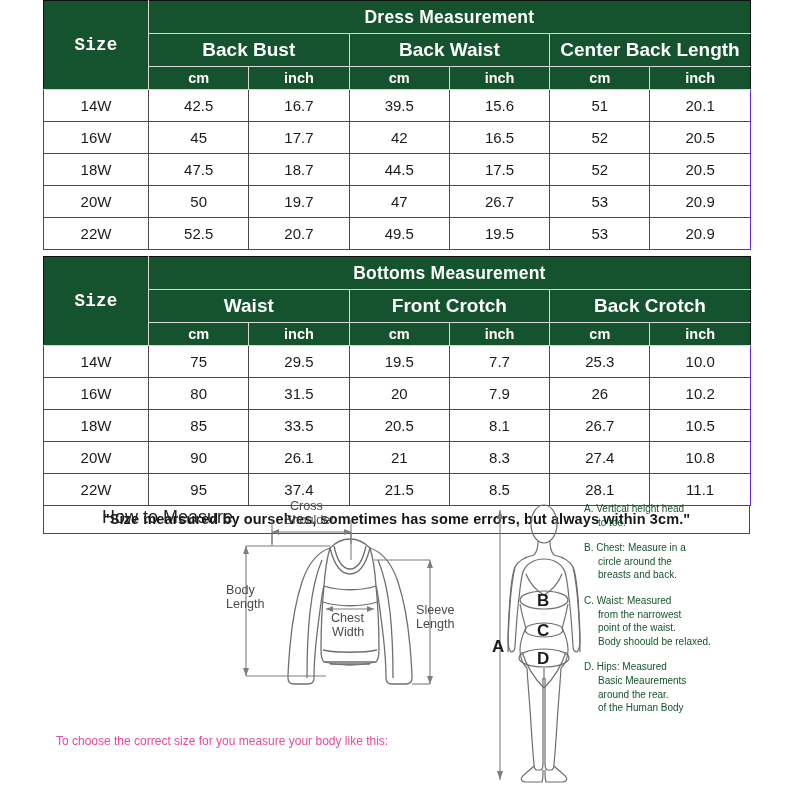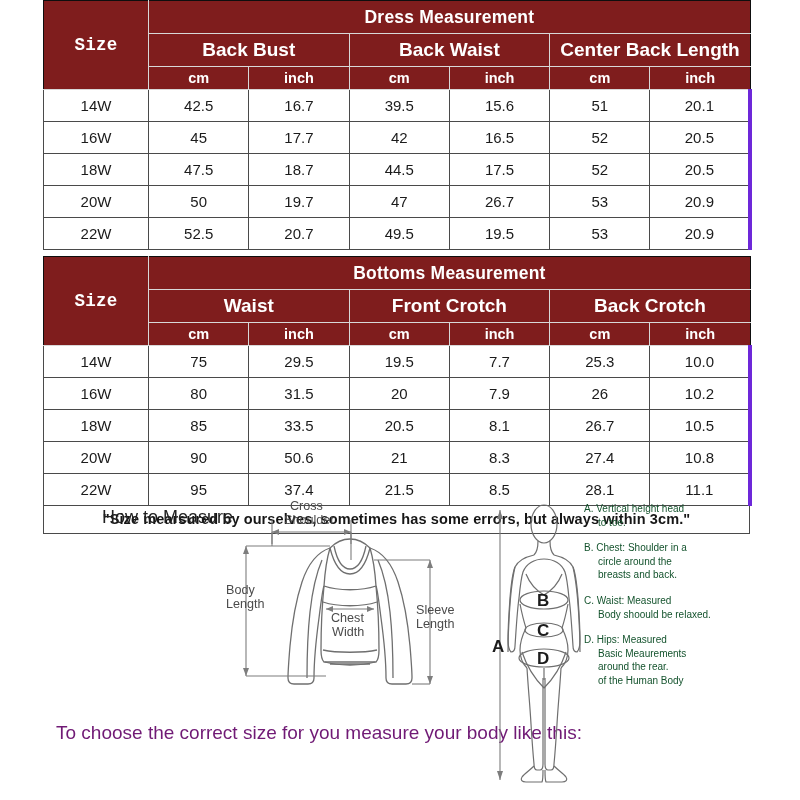--- a/index.html
+++ b/index.html
@@ -36,21 +36,21 @@
 
   table.size-table th,
   table.size-table td {
     border: 1px solid #3a3a3a;
     text-align: center;
     padding: 0;
   }
 
   
   .hd {
-    background: #7f1d1d;
+    background: #14532d;
     color: #ffffff;
     font-weight: bold;
     border-color: #d8d8d8 !important;
   }
   .hd-outer-l { border-left-color: #0e0e0e !important; font-family: Liberation Mono, monospace; }
   .hd-outer-r { border-right-color: #0e0e0e !important; }
   .hd-outer-t { border-top-color: #0e0e0e !important; }
 
   .row-title .hd { font-size: 17.5px; height: 32px; letter-spacing: .2px; }
   .row-group .hd { font-size: 19px;  height: 32px; }
@@ -67,21 +67,21 @@
     border-top: 1px solid #4a4a4a;
     border-bottom: 1px solid #4a4a4a;
   }
   table.size-table tbody td.col-sep {
     border-left: 1px solid #4a4a4a;
   }
   table.size-table tbody tr td:first-child {
     border-left: 1px solid #4a4a4a;
   }
   table.size-table tbody tr td:last-child {
-    border-right: 4px solid #6d28d9;
+    border-right: 1px solid #6d28d9;
   }
 
   .table-gap { height: 6px; background: #ffffff; }
 
   .note-bar {
     width: 707px;
     box-sizing: border-box;
     border: 1px solid #4a4a4a;
     border-top: none;
     text-align: center;
@@ -107,23 +107,23 @@
     left: 102px;
     top: 11px;
     font-size: 18px;
     color: #1f1f1f;
     font-family: "Liberation Sans", sans-serif;
   }
 
   .choose-line {
     position: absolute;
     left: 56px;
-    top: 226px;
-    font-size: 19px;
-    color: #701a75;
+    top: 238px;
+    font-size: 12px;
+    color: #ec4899;
   }
 
   .garment-svg {
     position: absolute;
     left: 226px;
     top: 2px;
   }
   .body-svg {
     position: absolute;
     left: 492px;
@@ -297,21 +297,21 @@
         <td class="col-sep">85</td>
         <td class="col-sep">33.5</td>
         <td class="col-sep">20.5</td>
         <td class="col-sep">8.1</td>
         <td class="col-sep">26.7</td>
         <td class="col-sep">10.5</td>
       </tr>
       <tr>
         <td>20W</td>
         <td class="col-sep">90</td>
-        <td class="col-sep">50.6</td>
+        <td class="col-sep">26.1</td>
         <td class="col-sep">21</td>
         <td class="col-sep">8.3</td>
         <td class="col-sep">27.4</td>
         <td class="col-sep">10.8</td>
       </tr>
       <tr>
         <td>22W</td>
         <td class="col-sep">95</td>
         <td class="col-sep">37.4</td>
         <td class="col-sep">21.5</td>
@@ -464,27 +464,29 @@
   </svg>
 
   <div class="legend">
     <div class="item">
       <span class="lbl">A.</span>
       <span class="txt">Vertical height head</span>
       <div class="hang">to toe.</div>
     </div>
     <div class="item">
       <span class="lbl">B.</span>
-      <span class="txt">Chest: Shoulder in a</span>
+      <span class="txt">Chest: Measure in a</span>
       <div class="hang">circle around the</div>
       <div class="hang">breasts and back.</div>
     </div>
     <div class="item">
       <span class="lbl">C.</span>
       <span class="txt">Waist: Measured</span>
+      <div class="hang">from the narrowest</div>
+      <div class="hang">point of the waist.</div>
       <div class="hang">Body shoould be relaxed.</div>
     </div>
     <div class="item">
       <span class="lbl">D.</span>
       <span class="txt">Hips: Measured</span>
       <div class="hang">Basic Meaurements</div>
       <div class="hang">around the rear.</div>
       <div class="hang">of the Human Body</div>
     </div>
   </div>

